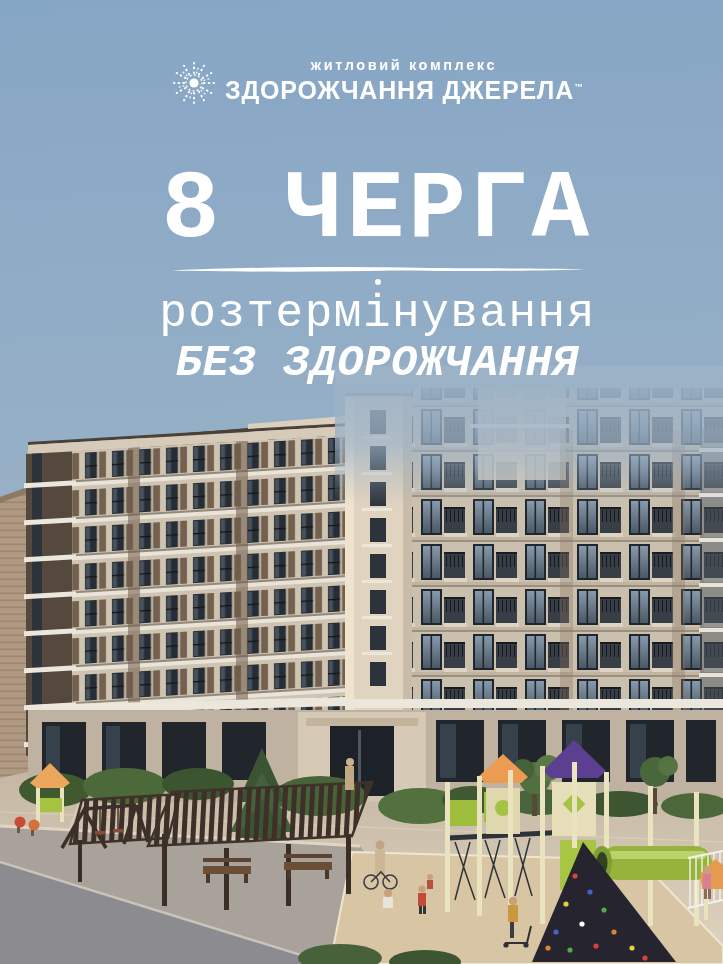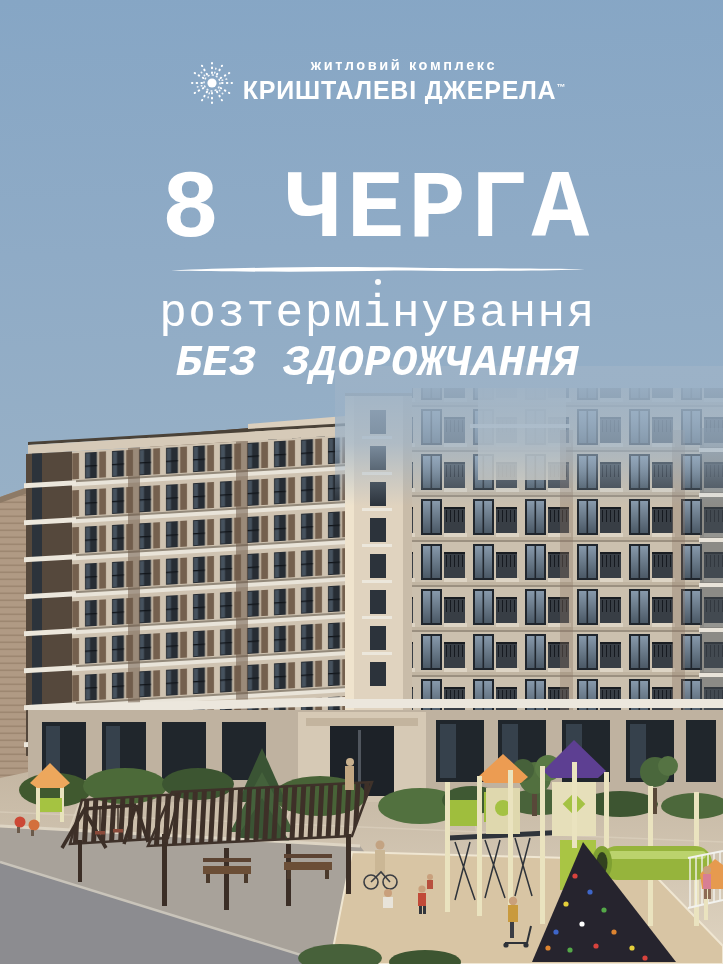--- a/index.html
+++ b/index.html
@@ -417,21 +417,21 @@
           <line x1="22" y1="11.5" x2="22" y2="6" transform="rotate(15 22 22)"></line>
           <line x1="22" y1="11.5" x2="22" y2="6" transform="rotate(75 22 22)"></line>
           <line x1="22" y1="11.5" x2="22" y2="6" transform="rotate(135 22 22)"></line>
           <line x1="22" y1="11.5" x2="22" y2="6" transform="rotate(195 22 22)"></line>
           <line x1="22" y1="11.5" x2="22" y2="6" transform="rotate(255 22 22)"></line>
           <line x1="22" y1="11.5" x2="22" y2="6" transform="rotate(315 22 22)"></line>
         </g>
       </svg>
       <div class="logo-text">
         <div class="logo-sub">житловий комплекс</div>
-        <div class="logo-title"><span>КРИШТАЛЕВІ ДЖЕРЕЛА</span><sup>™</sup></div>
+        <div class="logo-title"><span>ЗДОРОЖЧАННЯ ДЖЕРЕЛА</span><sup>™</sup></div>
       </div>
     </div>
 
     <div class="headline">
       <div class="phase">8 ЧЕРГА</div>
       <svg class="brushline" viewBox="0 0 418 11" aria-hidden="true">
         <path fill="#ffffff" d="M2,7.5 C70,4.5 160,3.2 235,4.6 C300,5.8 375,5.2 416,6.2 C380,7.8 300,8.6 225,7.6 C150,9.4 60,8.8 2,7.5 Z"></path>
       </svg>
       <div class="dotty"></div>
       <div class="sub1">розтермінування</div>

